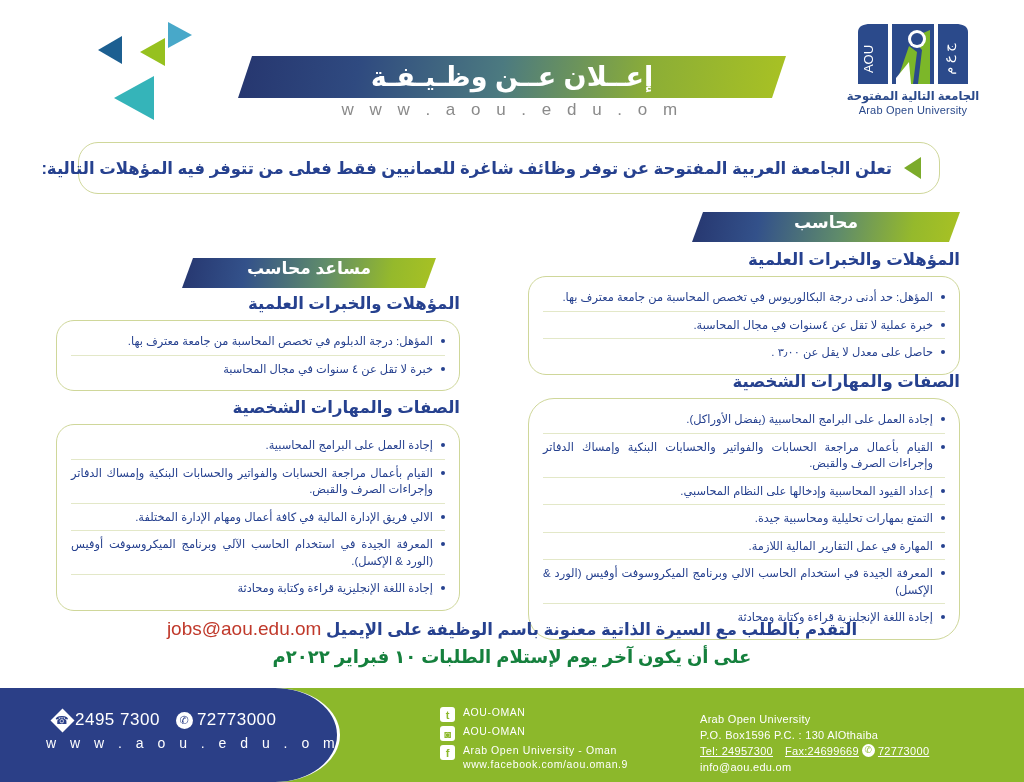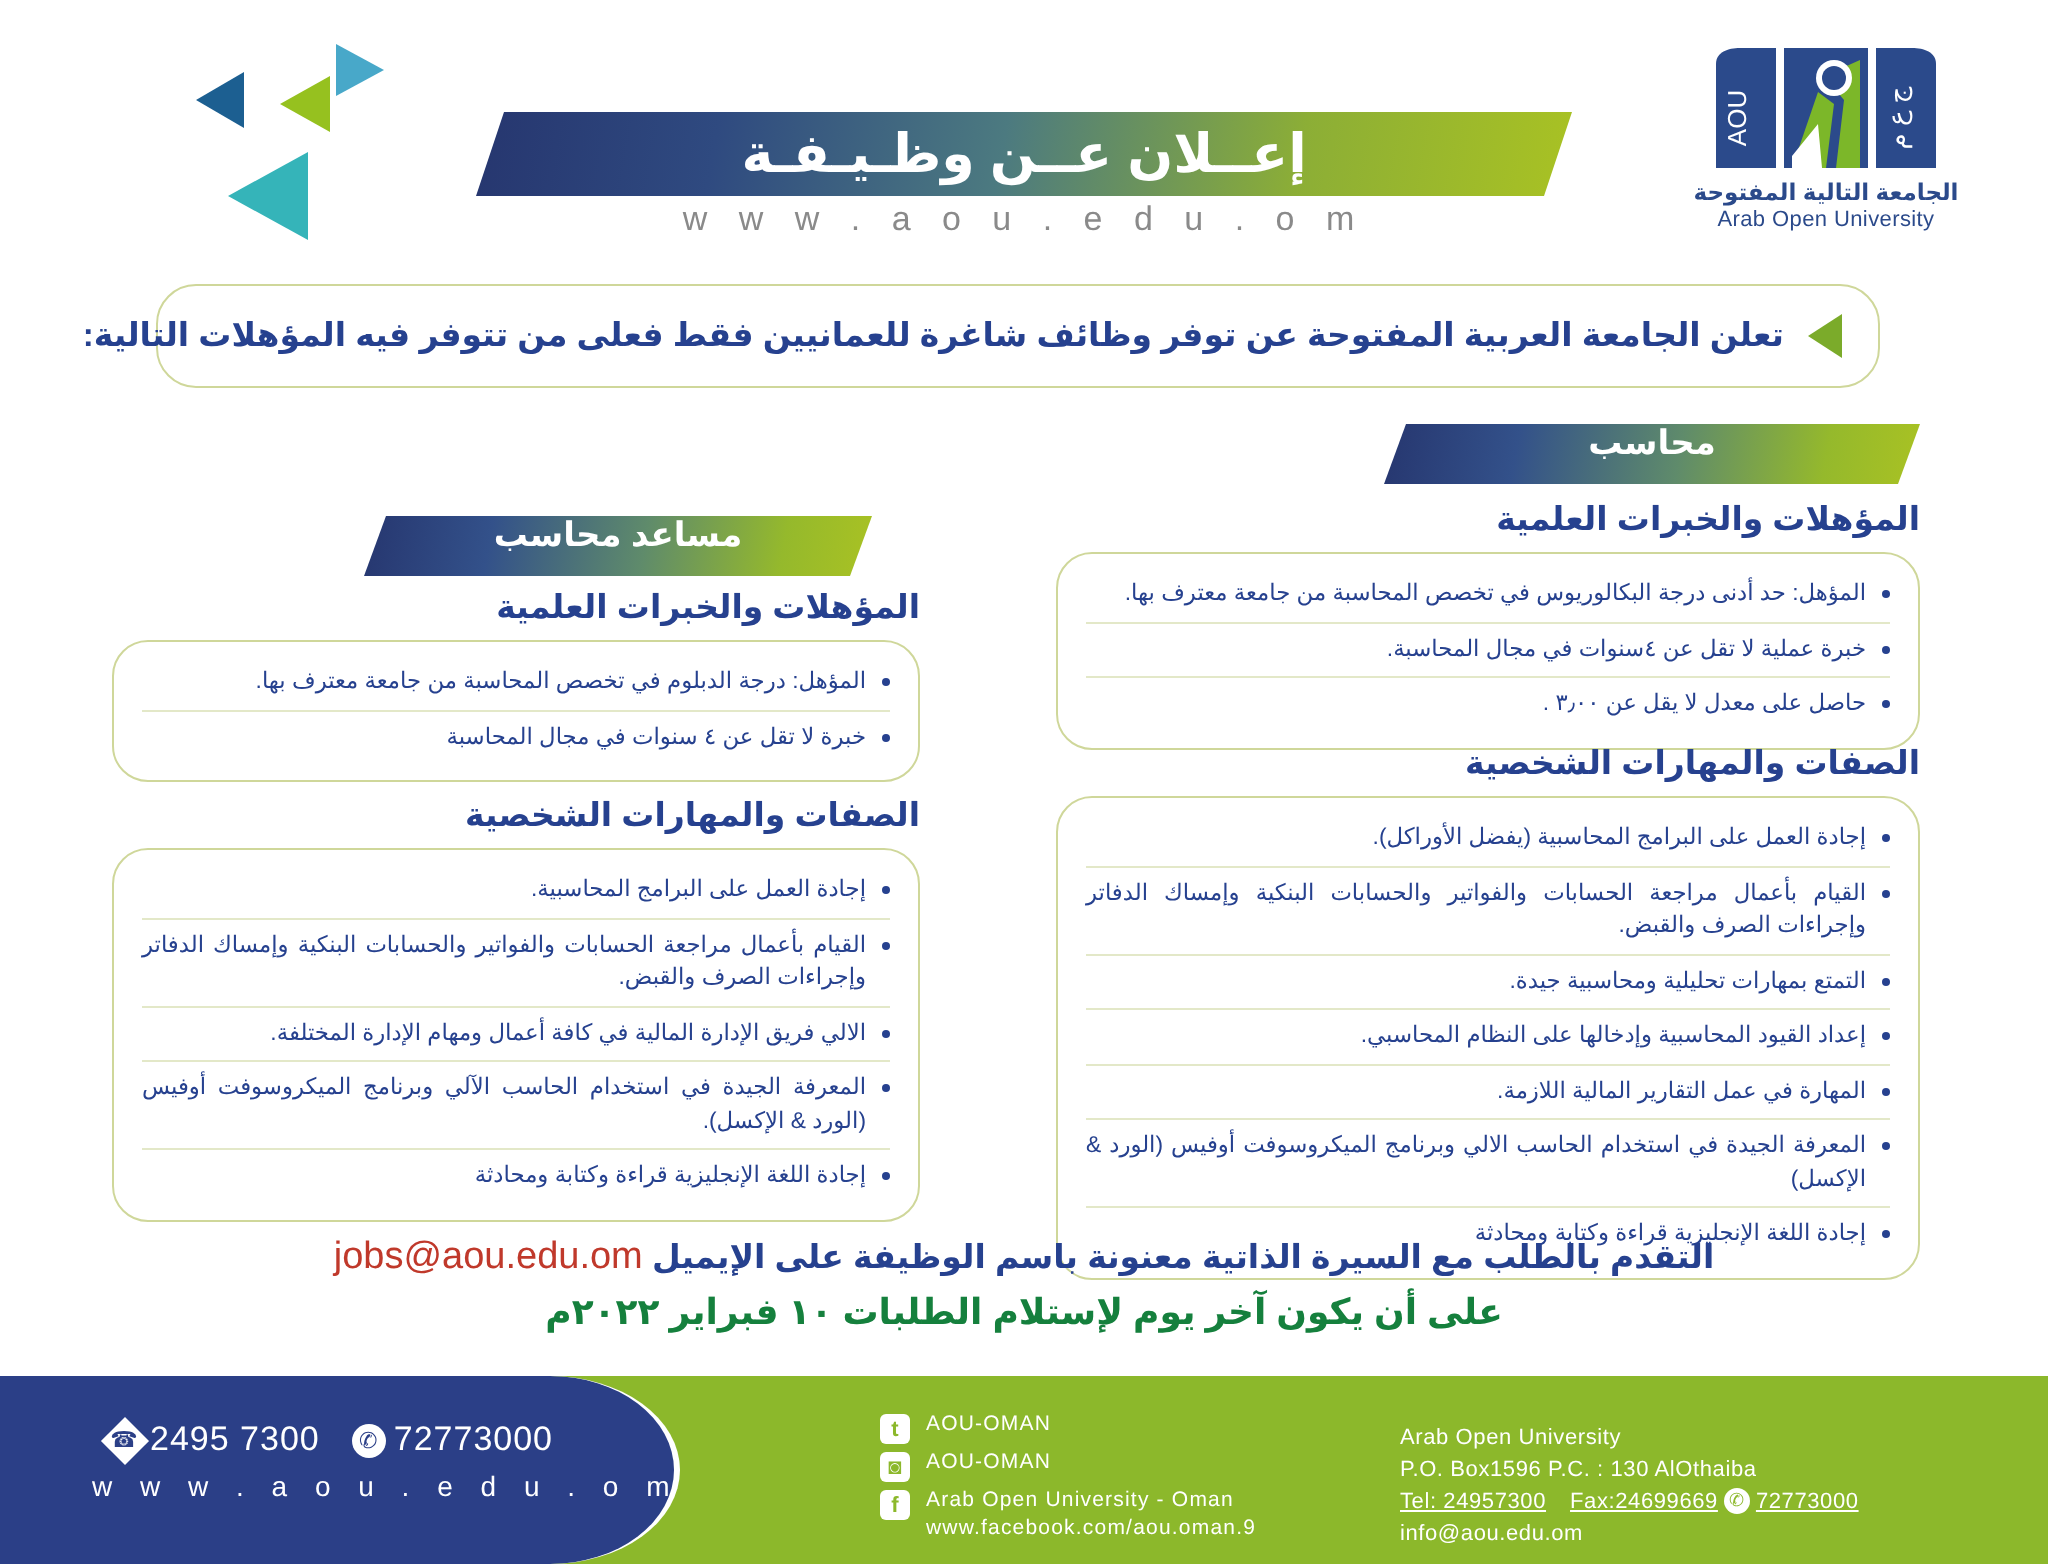--- a/index.html
+++ b/index.html
@@ -314,37 +314,37 @@
         </li>
         <li class="short">
           <span class="bullet"></span>
           <span class="li-text">حاصل على معدل لا يقل عن ٣٫٠٠ .</span>
         </li>
       </ul>
   </div>
 
   <div class="sec-head" style="right:64px; top:372px; width:420px;">الصفات والمهارات الشخصية</div>
 
-  <div class="card" style="right:64px; top:398px; width:432px;">
+  <div class="card" style="right:64px; top:398px; width:432px;border-radius:26px;">
     <ul id="acc-skills">
         <li class="short">
           <span class="bullet"></span>
           <span class="li-text">إجادة العمل على البرامج المحاسبية (يفضل الأوراكل).</span>
         </li>
         <li>
           <span class="bullet"></span>
           <span class="li-text">القيام بأعمال مراجعة الحسابات والفواتير والحسابات البنكية وإمساك الدفاتر وإجراءات الصرف والقبض.</span>
         </li>
         <li class="short">
           <span class="bullet"></span>
+          <span class="li-text">إعداد القيود المحاسبية وإدخالها على النظام المحاسبي.</span>
+        </li>
+        <li class="short">
+          <span class="bullet"></span>
           <span class="li-text">التمتع بمهارات تحليلية ومحاسبية جيدة.</span>
-        </li>
-        <li class="short">
-          <span class="bullet"></span>
-          <span class="li-text">إعداد القيود المحاسبية وإدخالها على النظام المحاسبي.</span>
         </li>
         <li class="short">
           <span class="bullet"></span>
           <span class="li-text">المهارة في عمل التقارير المالية اللازمة.</span>
         </li>
         <li>
           <span class="bullet"></span>
           <span class="li-text">المعرفة الجيدة في استخدام الحاسب الالي وبرنامج الميكروسوفت أوفيس (الورد &amp; الإكسل)</span>
         </li>
         <li class="short">

